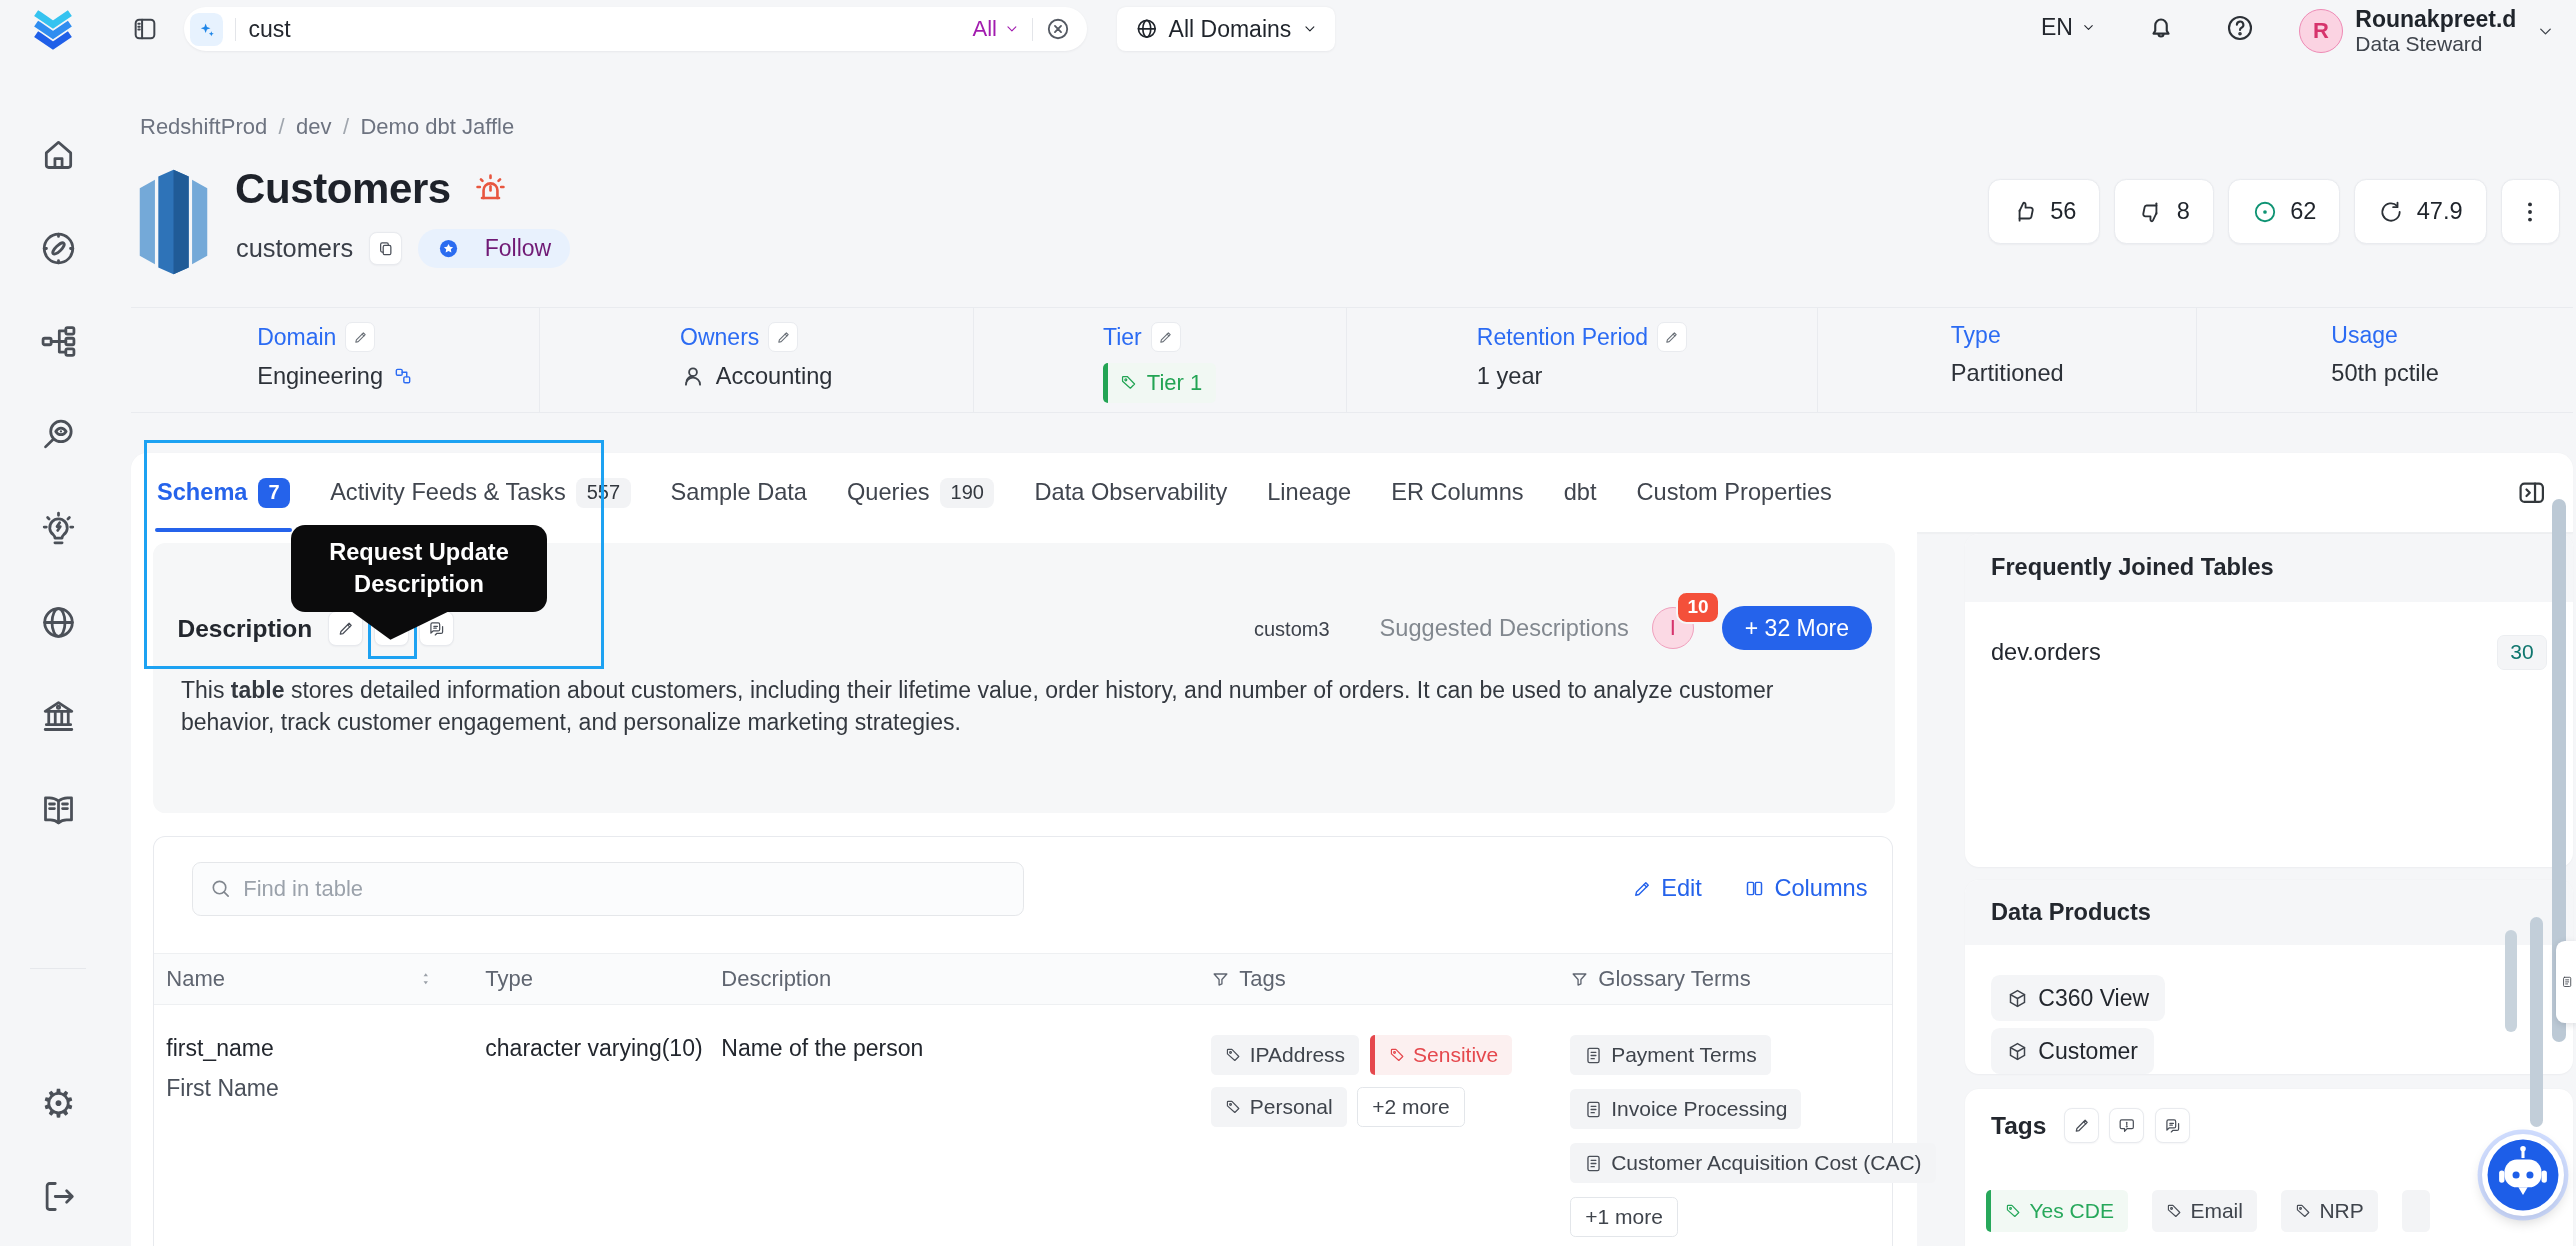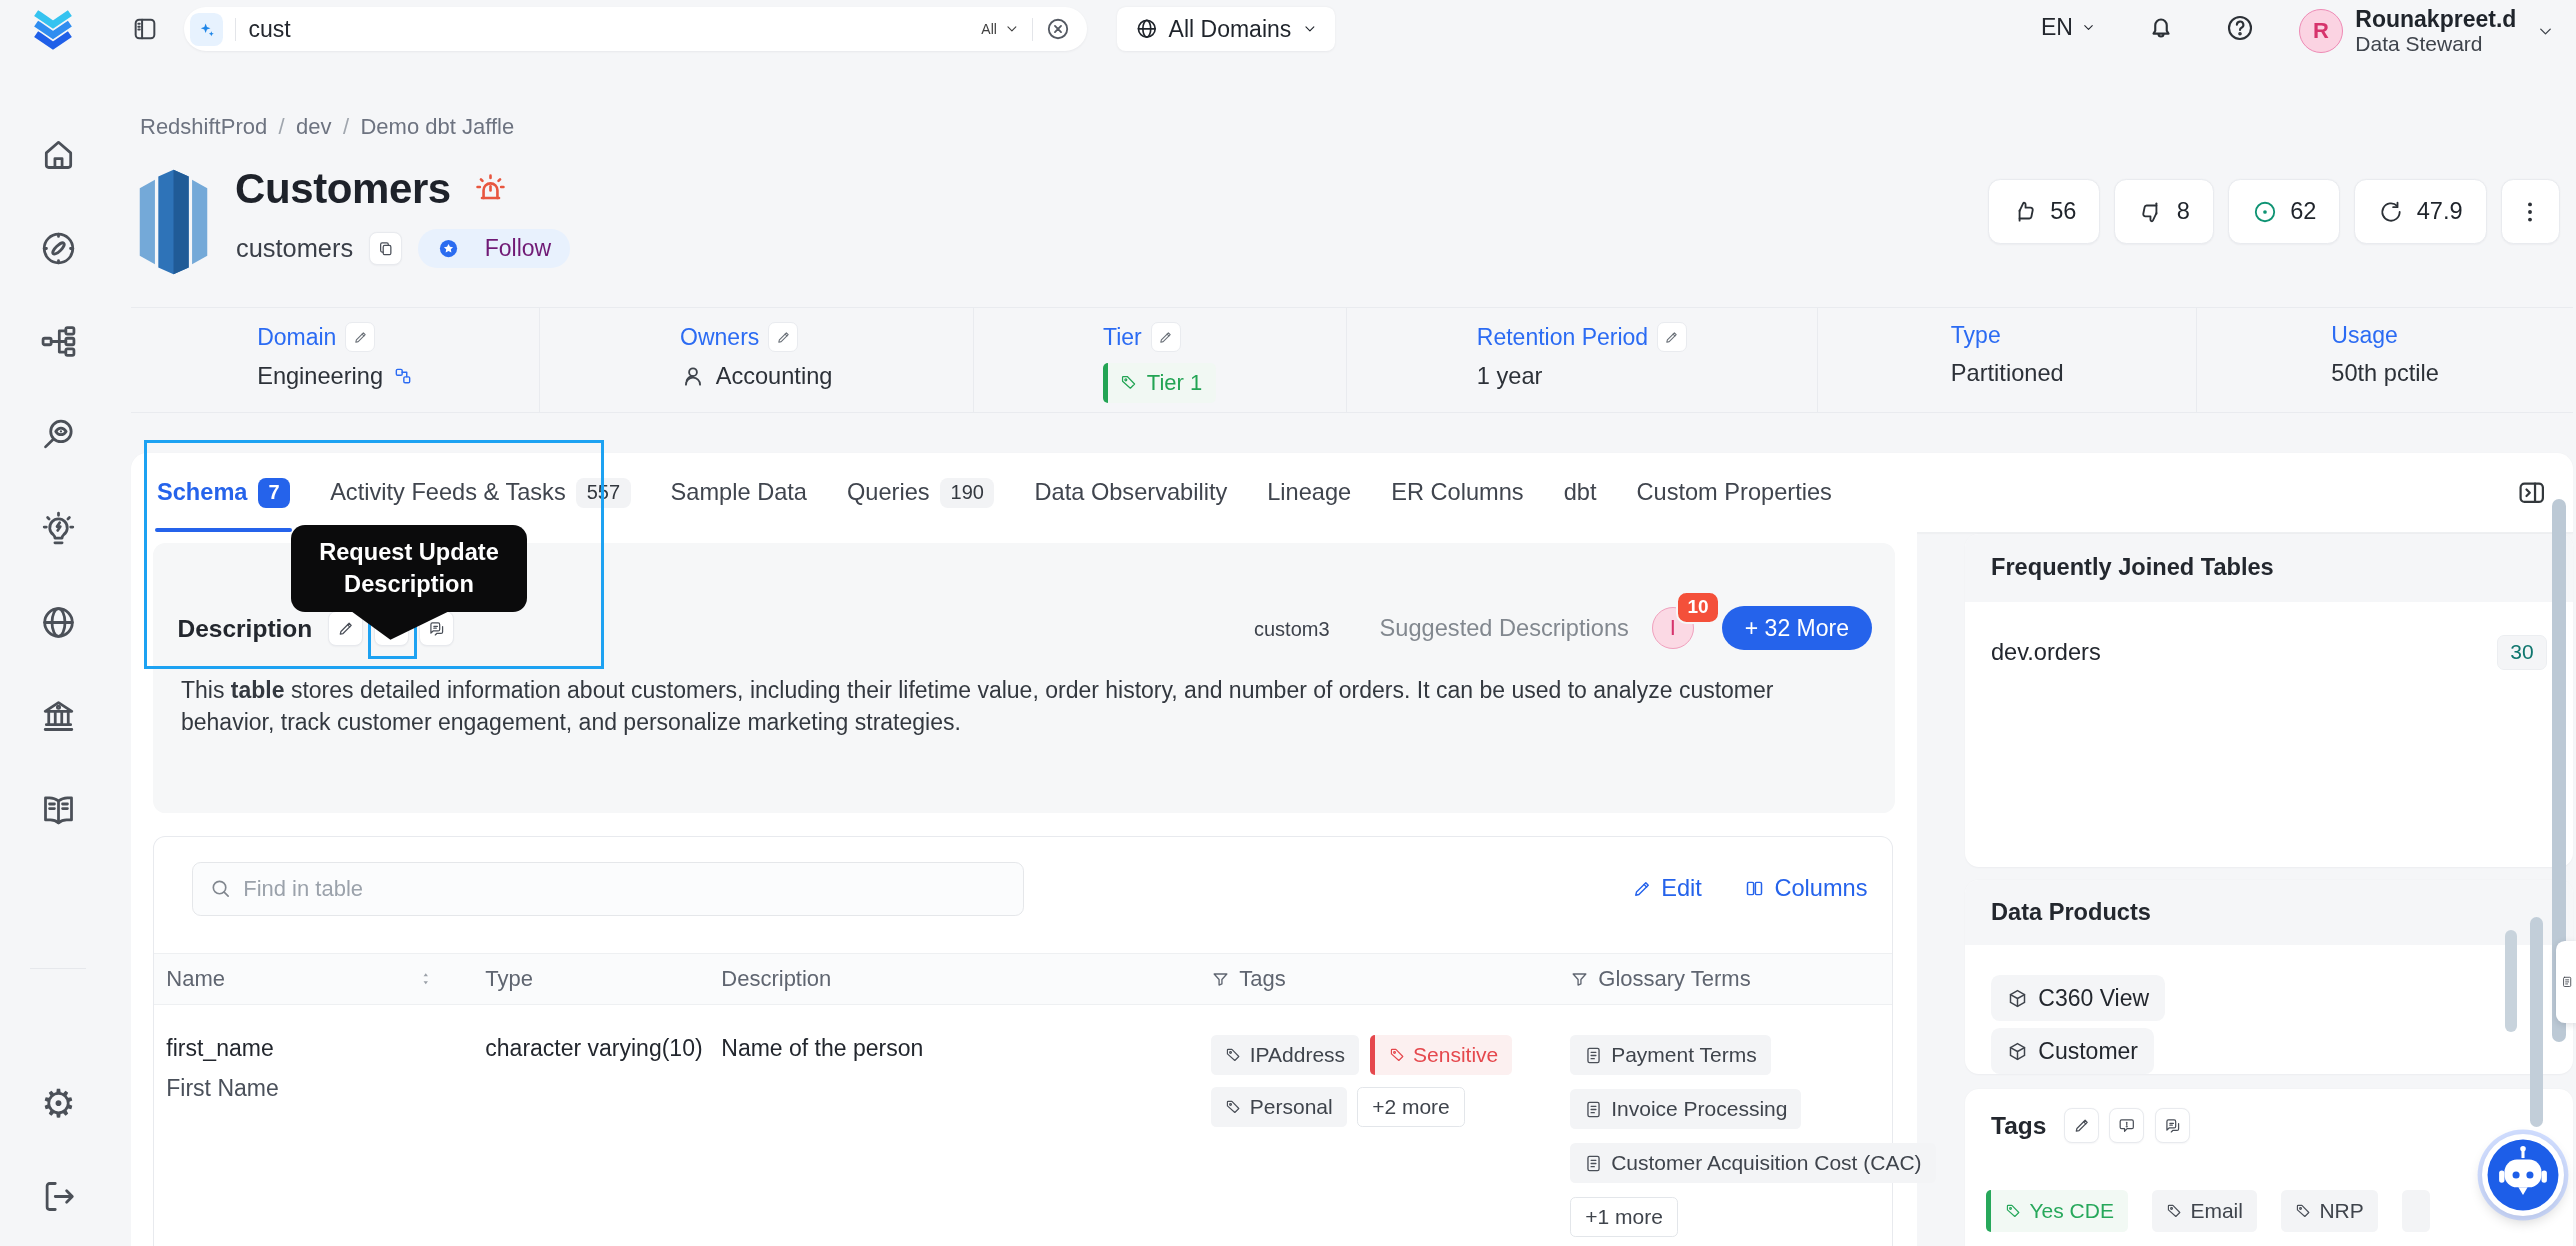--- a/index.html
+++ b/index.html
@@ -10,21 +10,21 @@
 
   
   .topbar { position:absolute; left:0; top:0; width:2576px; height:58px; background:#f5f6f8; }
   .logo { position:absolute; left:31.5px; top:7.9px; width:42px; height:42px; }
   .panel-toggle { position:absolute; left:131px; top:15px; width:28px; height:28px; color:#3f444c; cursor:pointer; }
   .searchbar { position:absolute; left:184px; top:7px; width:903px; height:44px; background:#fff; border-radius:22px;
                box-shadow:0 0.9px 2.6px rgba(16,24,40,.06); display:flex; align-items:center; padding:0 15.8px 0 6.1px; }
   .ai-chip { width:33px; height:33px; border-radius:8.8px; background:#e7f2fe; display:flex; align-items:center; justify-content:center; color:#1f86e8; }
   .vdiv { width:0.9px; height:23px; background:#e3e5e9; margin:0 12.3px; }
   .searchbar input { border:none; outline:none; background:transparent; font:23px "Liberation Sans",sans-serif; color:#23272e; flex:1; min-width:0; }
-  .scope { display:flex; align-items:center; gap:7px; font-size:14px; color:#404040; }
+  .scope { display:flex; align-items:center; gap:7px; font-size:22px; color:#a21caf; }
   .domains-btn { position:absolute; left:1117px; top:7px; height:44px; background:#fff; border-radius:8.8px;
                  box-shadow:0 0.9px 2.6px rgba(16,24,40,.06); display:flex; align-items:center; gap:10.5px; padding:0 17.5px;
                  font-size:23px; color:#1f242b; }
   .tb-lang { position:absolute; left:2041px; top:14px; display:flex; align-items:center; gap:7.9px; font-size:23px; color:#23272e; }
   .tb-bell { position:absolute; left:2146px; top:13px; width:30px; height:30px; color:#2b3036; }
   .tb-help { position:absolute; left:2225px; top:13px; width:30px; height:30px; color:#2b3036; }
   .tb-user { position:absolute; left:2299px; top:6.1px; display:flex; align-items:center; gap:12.3px; }
   .avatar { width:44px; height:44px; border-radius:50%; background:#fbd3e2; border:1.8px solid #ee8ab5; color:#d6336c;
             display:flex; align-items:center; justify-content:center; font-size:22px; font-weight:bold; }
   .uname { font-size:23px; font-weight:bold; color:#1f242b; line-height:26px; }
@@ -152,21 +152,21 @@
   
   .thumbA { position:absolute; left:2552px; top:499px; width:14px; height:543px; background:#bcc9d5; border-radius:7px; }
   .thumbB { position:absolute; left:2530px; top:917px; width:13px; height:210px; background:#c2ced9; border-radius:7px; }
   .thumbC { position:absolute; left:2505px; top:930px; width:12.3px; height:102px; background:#c8d3dc; border-radius:6.1px; }
   .sliver { position:absolute; left:2556px; top:941px; width:20px; height:82px; background:#fff; border-radius:8.8px 0 0 8.8px;
             box-shadow:0 1.8px 7px rgba(16,24,40,.14); display:flex; align-items:center; padding-left:5.3px; }
   .sliver-ic { width:12.3px; height:15.8px; color:#3f444c; }
   .robot { position:absolute; left:2482px; top:1134px; width:82px; height:82px; border-radius:50%; background:#fff;
            box-shadow:0 0 0 4.4px rgba(150,180,255,.45), 0 5.3px 12.3px rgba(0,0,0,.18); display:flex; align-items:center;
            justify-content:center; cursor:pointer; z-index:30; }
-  .tooltip { position:absolute; left:291px; top:525px; width:236px; background:#0b0b0c; border-radius:14px; color:#fff;
+  .tooltip { position:absolute; left:291px; top:525px; width:256px; background:#0b0b0c; border-radius:14px; color:#fff;
              font-size:23.6px; font-weight:bold; text-align:center; line-height:32px; padding:11.4px 7px; z-index:45; }
   .tooltip-tail { position:absolute; left:61px; top:100%; width:96px; height:28px; background:#0b0b0c;
                   clip-path:polygon(0 0, 100% 0, 40% 100%); }
   .hl-big { position:absolute; left:144px; top:440px; width:460px; height:229px; border:3.5px solid #1da2f2; z-index:40; }
   .hl-small { position:absolute; left:368px; top:608px; width:49px; height:51px; border:3.5px solid #1da2f2; z-index:41; }
 </style>
 </head>
 <body>
 
 <svg width="0" height="0" style="position:absolute">

